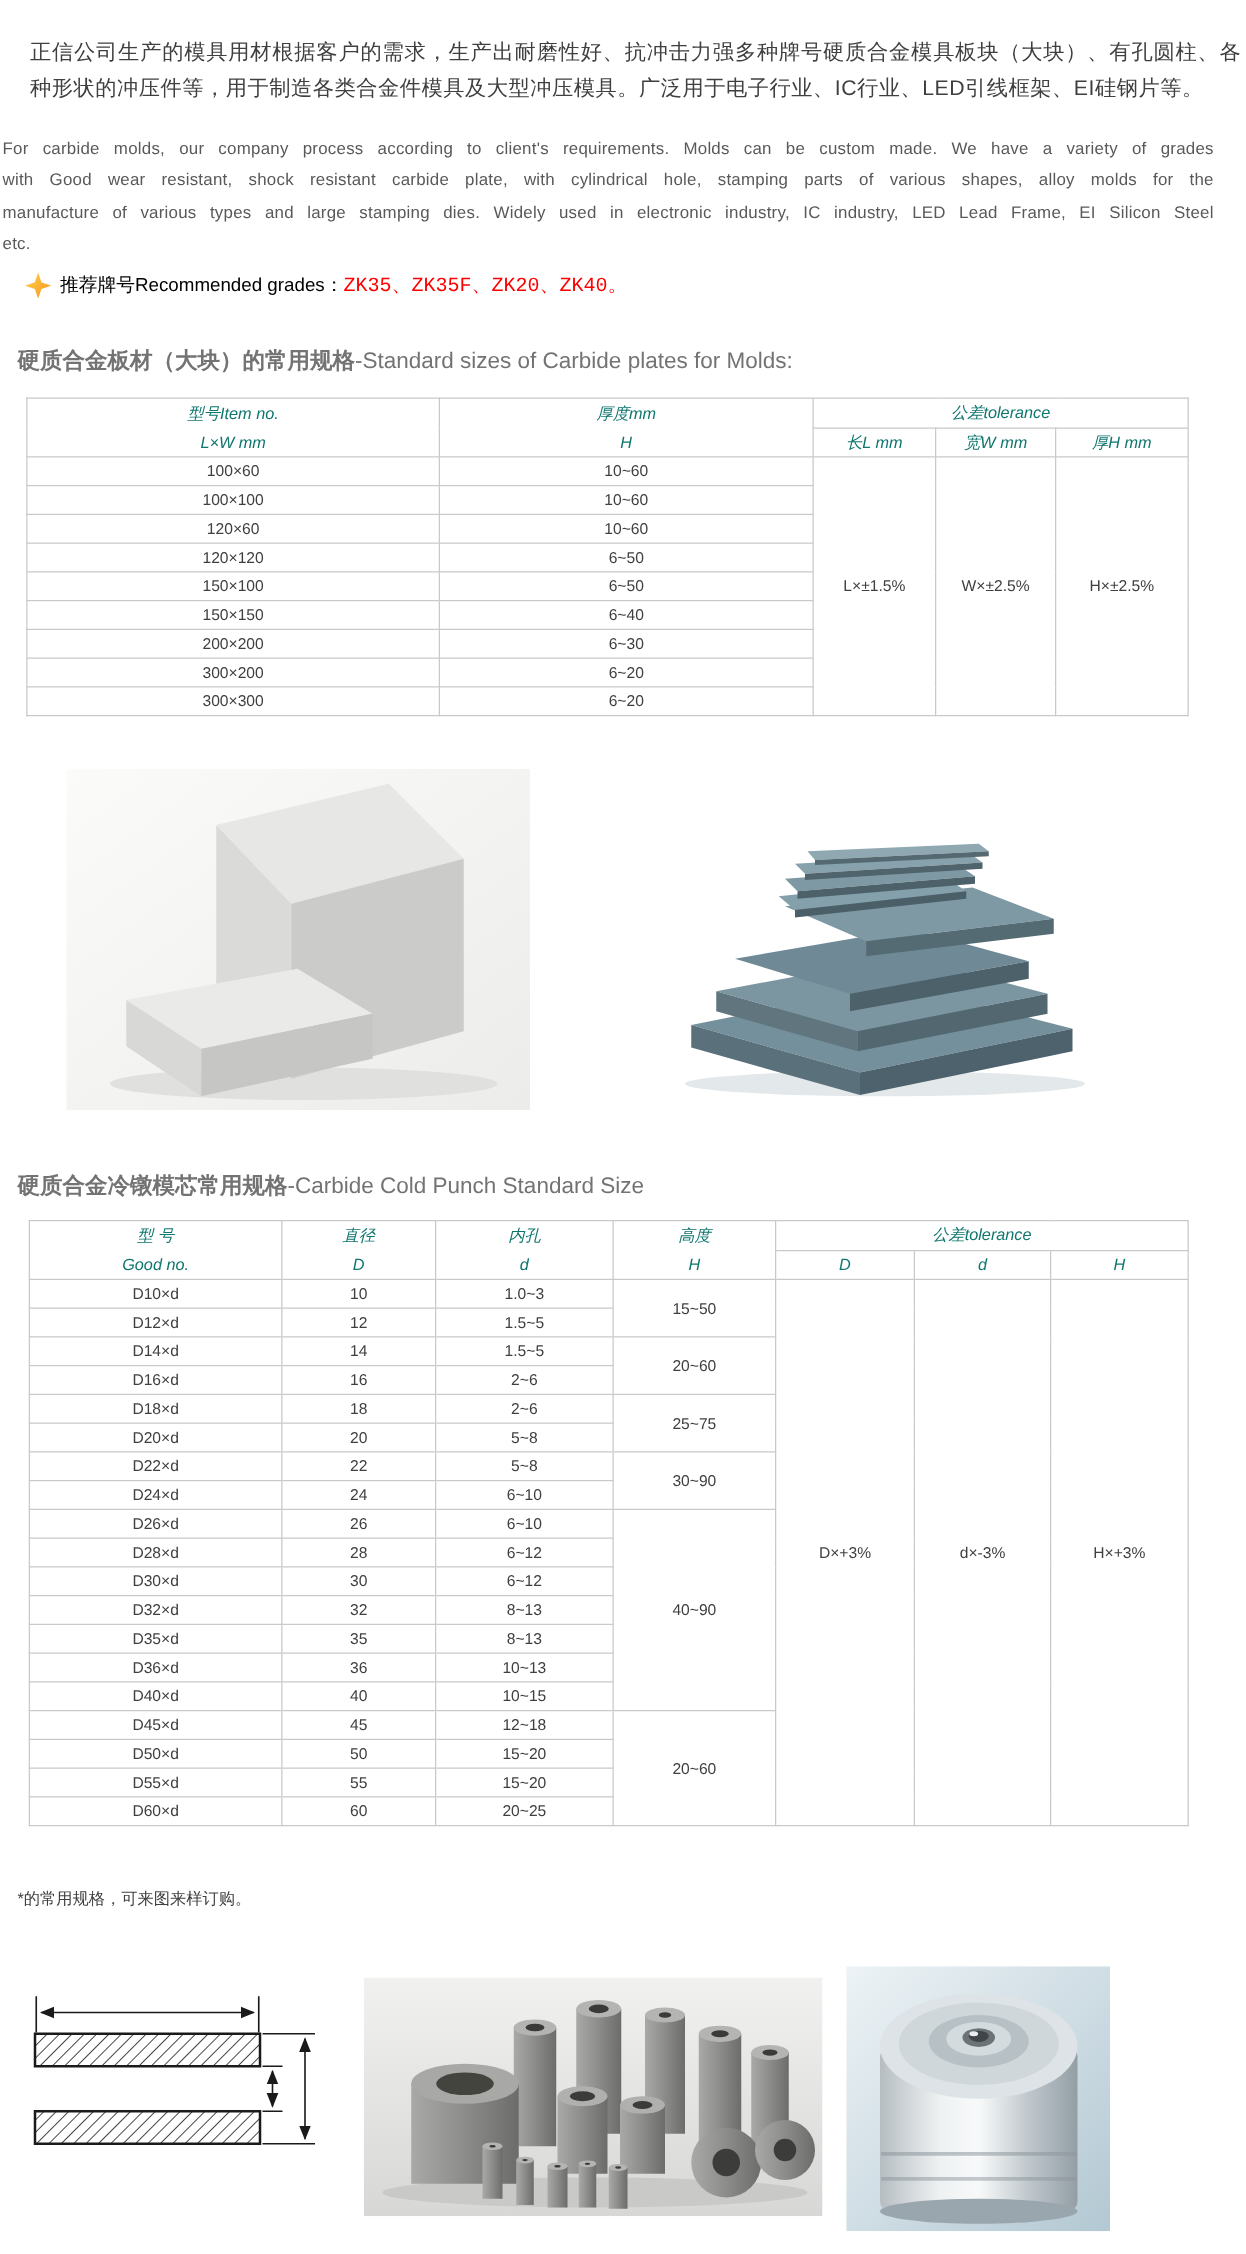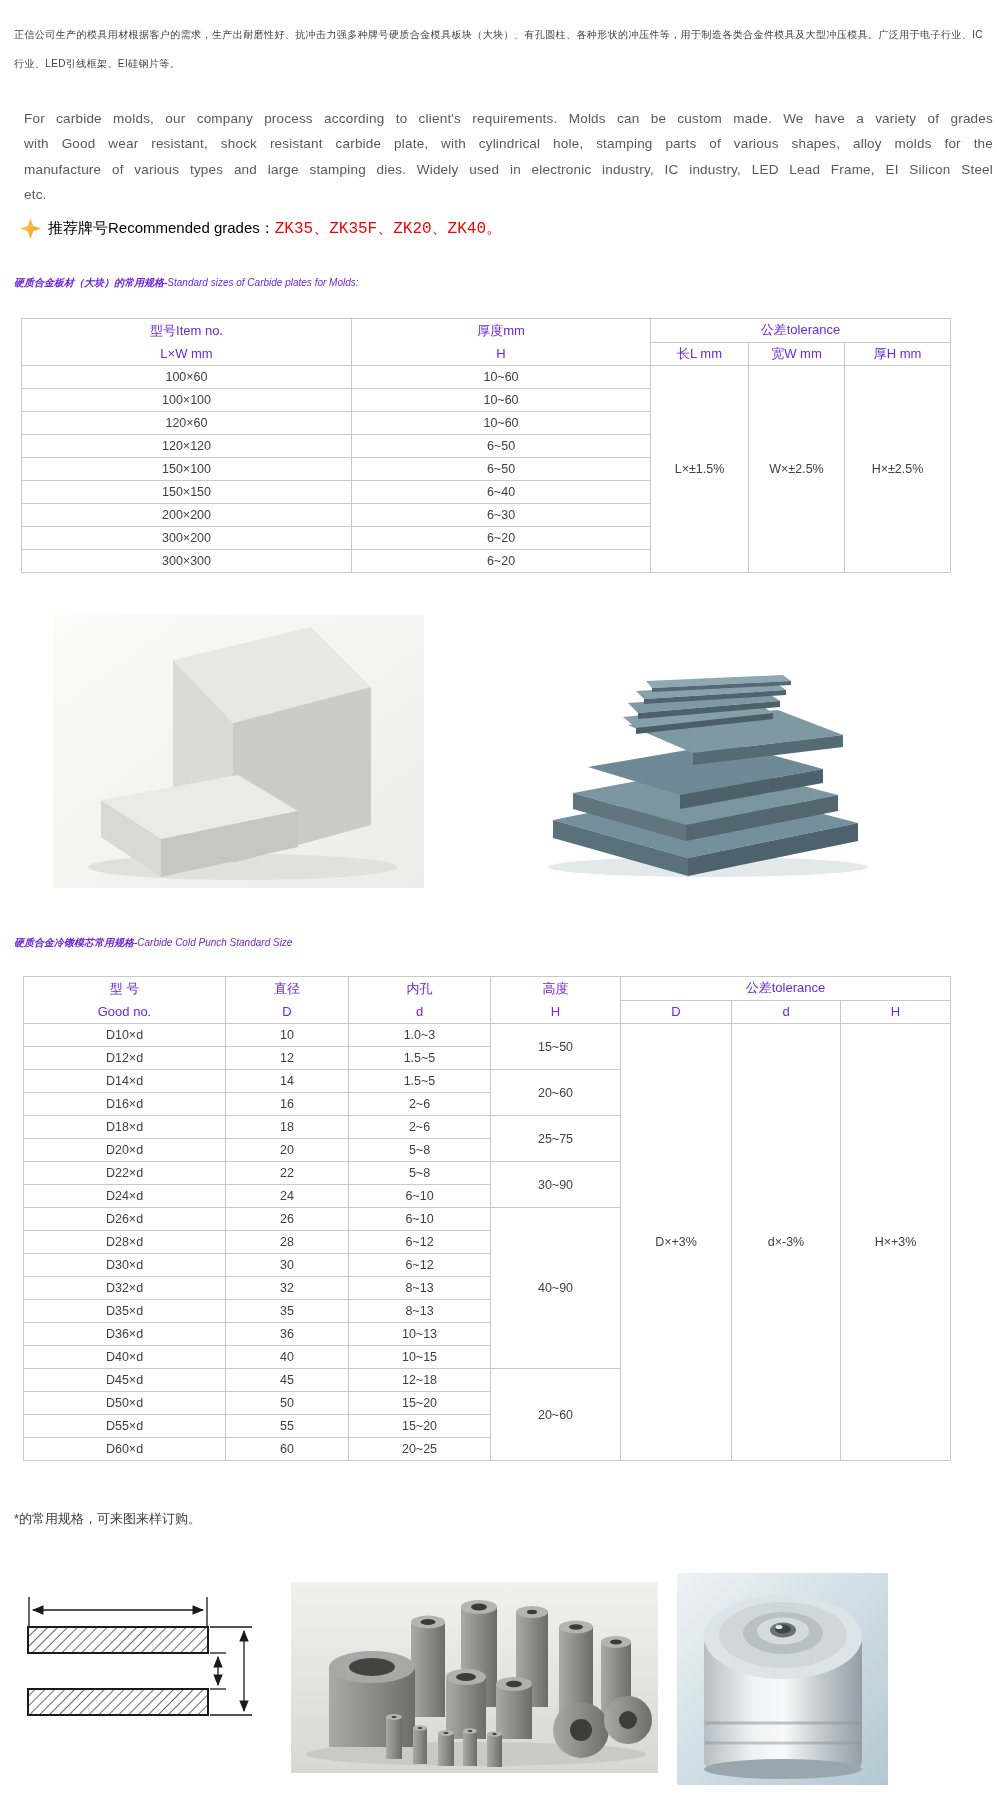--- a/index.html
+++ b/index.html
@@ -1,38 +1,38 @@
 <!DOCTYPE html>
 <html><head>
 <meta charset="utf-8">
 <style>
   html,body { margin:0; padding:0; background:#fff; }
   body { font-family:"Liberation Sans","DejaVu Sans",sans-serif; }
   .page { position:relative; width:997px; height:1803px; background:#fff; overflow:hidden; }
 
-  .intro-cn { position:absolute; left:14px; top:10px; width:969px; font-size:10px;
+  .intro-cn { position:absolute; left:24px; top:10px; width:969px; font-size:17px;
               line-height:29px; color:#3f3f3f; text-align:justify; letter-spacing:.4px; }
-  .intro-en { position:absolute; left:24px; top:92px; width:969px; font-size:13.5px;
+  .intro-en { position:absolute; left:2px; top:92px; width:969px; font-size:13.5px;
               line-height:25.5px; color:#595959; text-align:justify; word-spacing:6px; letter-spacing:.2px; }
 
   .grades-line { position:absolute; left:20px; top:216px; display:flex; align-items:center; height:24px; }
   .star { width:21px; height:21px; margin-right:7px; flex:0 0 auto; }
   .grades-label { color:#000000; font-size:15px; }
   .grades-value { color:#fe0000; font-size:16px; font-family:Liberation Mono, monospace; }
 
-  .sec-title { position:absolute; left:14px; font-size:10px; color:#6d28d9;font-style:italic; }
+  .sec-title { position:absolute; left:14px; font-size:18px; color:#737373; }
   .sec-title .cn { font-weight:bold; }
   .sec-title .en { font-weight:normal; }
   #sec1-title { top:276px; }
   #sec2-title { top:936px; }
 
   table.tbl { position:absolute; border-collapse:collapse; table-layout:fixed; background:#fff; }
   table.tbl td { border:1px solid #c9c9c9; text-align:center; vertical-align:middle;
                  font-size:12.5px; color:#3f3f3f; height:22px; line-height:22px; padding:0; overflow:hidden; }
-  table.tbl tr.hdr td { font-size:13px; color:#6d28d9; }
+  table.tbl tr.hdr td { font-size:13px; color:#0f766e;font-style:italic; }
   table.tbl td div { height:23px; line-height:23px; }
   #plates-table { left:21px; top:318px; width:929px; }
   #punch-table  { left:23px; top:976px; width:927px; }
 
   .photo { position:absolute; }
   #photo-blocks { left:53px;  top:615px; width:371px; height:273px; }
   #photo-stack  { left:528px; top:655px; width:352px; height:225px; }
   #drawing      { left:20px;  top:1585px; width:245px; height:140px; }
   #photo-punches{ left:291px; top:1582px; width:367px; height:191px; }
   #photo-die    { left:677px; top:1573px; width:211px; height:212px; }

